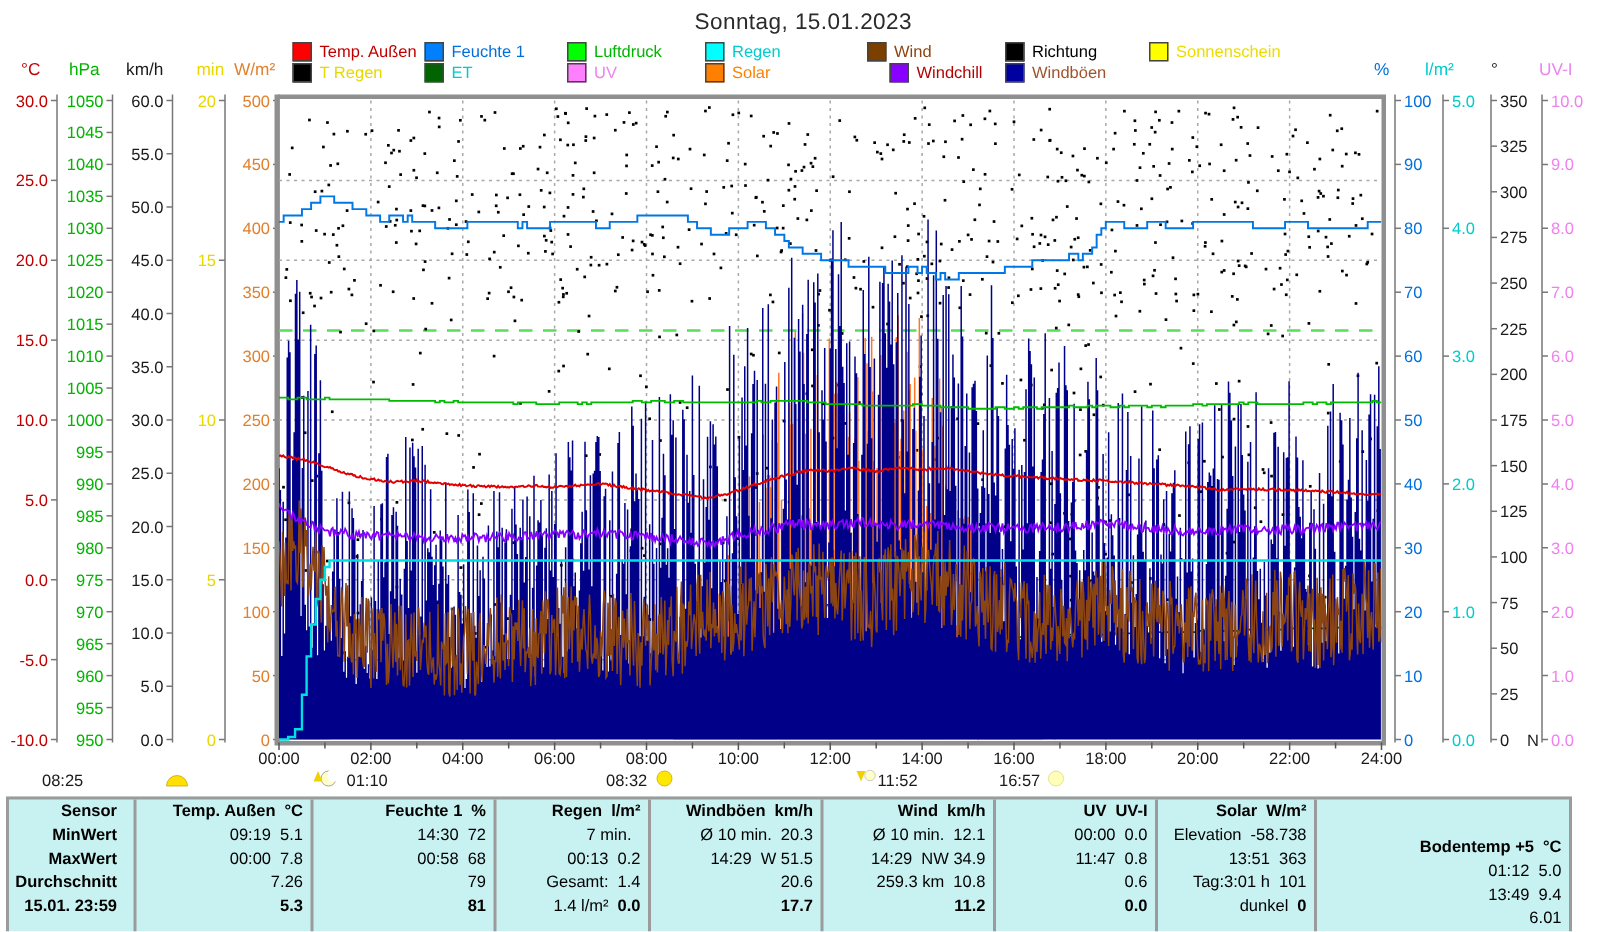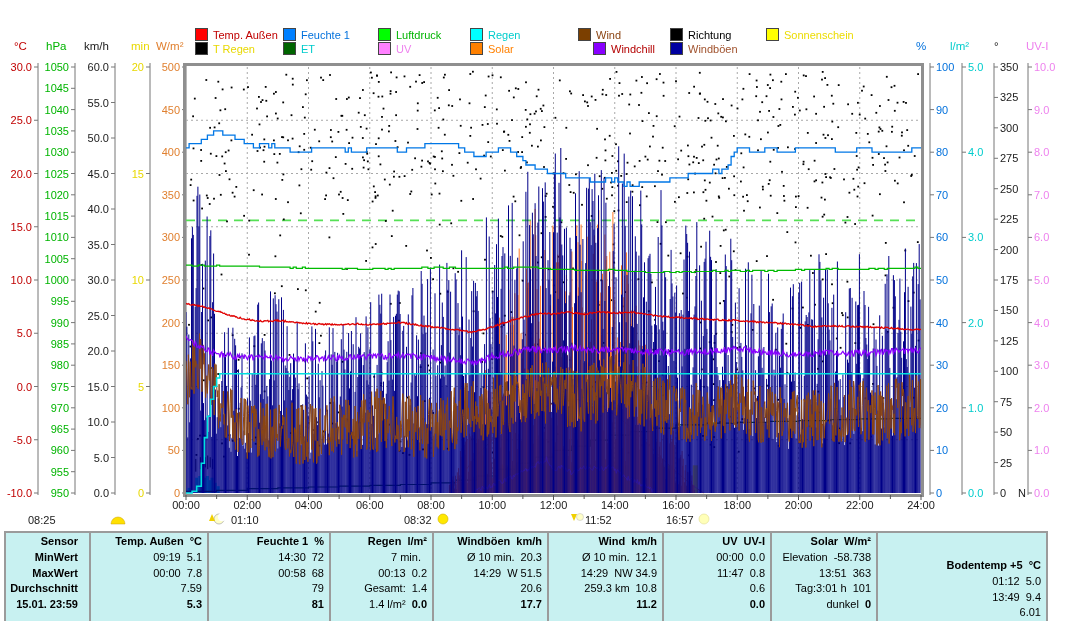--- a/index.html
+++ b/index.html
@@ -1299,20 +1299,21 @@
         <path d="M209,521 L215,521 L212,514 Z" fill="#f0d000"></path>
         <text x="404" y="524" fill="#1a1a1a" font-size="11px">08:32</text>
         <circle cx="443" cy="519" r="5" fill="#ffe800" stroke="#d0b000" stroke-width="0.6"></circle>
         <text x="585" y="524" fill="#1a1a1a" font-size="11px">11:52</text>
         <path d="M571,514 L577,514 L574,521 Z" fill="#f0d000"></path>
         <circle cx="580" cy="517" r="3.5" fill="#ffffc8" stroke="#bbb" stroke-width="0.5"></circle>
         <text x="666" y="524" fill="#1a1a1a" font-size="11px">16:57</text>
         <circle cx="704" cy="519" r="5" fill="#ffffb8" stroke="#e0dc90" stroke-width="0.6"></circle>
       </g>
     </svg>
+  <div id="page-title">Sonntag, 15.01.2023</div>
   <div id="legend">
       <div class="legend-item" style="left: 195px; top: 28px;">
         <span class="legend-swatch" style="background: rgb(255, 0, 0);"></span>
         <span style="color: rgb(192, 0, 0);">Temp. Außen</span>
       </div>
       <div class="legend-item" style="left: 283px; top: 28px;">
         <span class="legend-swatch" style="background: rgb(0, 128, 255);"></span>
         <span style="color: rgb(0, 112, 220);">Feuchte 1</span>
       </div>
       <div class="legend-item" style="left: 378px; top: 28px;">
@@ -1391,21 +1392,21 @@
         <div class="trow">
           <span class="tl">09:19</span>
           <span class="tv">5.1</span>
         </div>
         <div class="trow">
           <span class="tl">00:00</span>
           <span class="tv">7.8</span>
         </div>
         <div class="trow">
           <span class="tl"></span>
-          <span class="tv">7.59</span>
+          <span class="tv">7.26</span>
         </div>
         <div class="trow">
           <span class="tl"></span>
           <span class="tv b">5.3</span>
         </div>
       </div>
       <div class="tcell" style="width: 122px;">
         <div class="trow">
           <span class="tl b">Feuchte 1</span>
           <span class="tv b">%</span>

